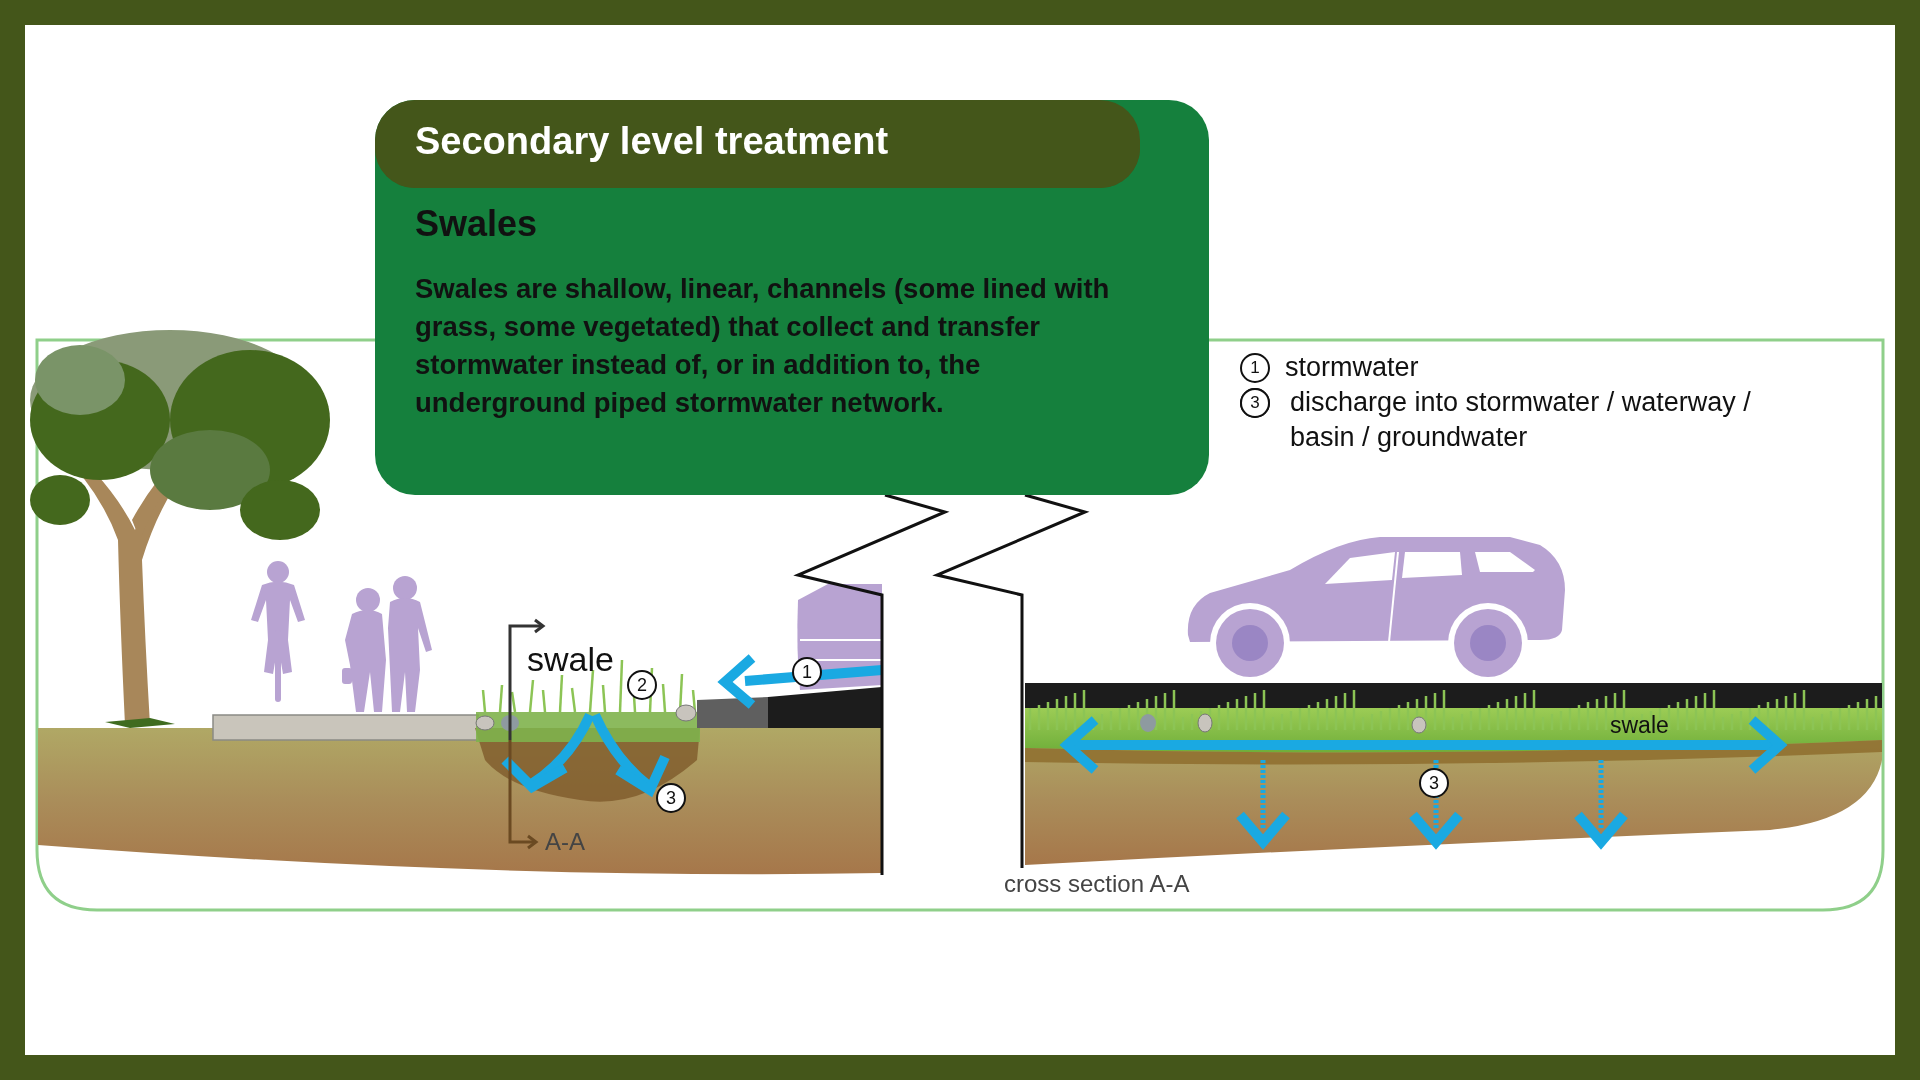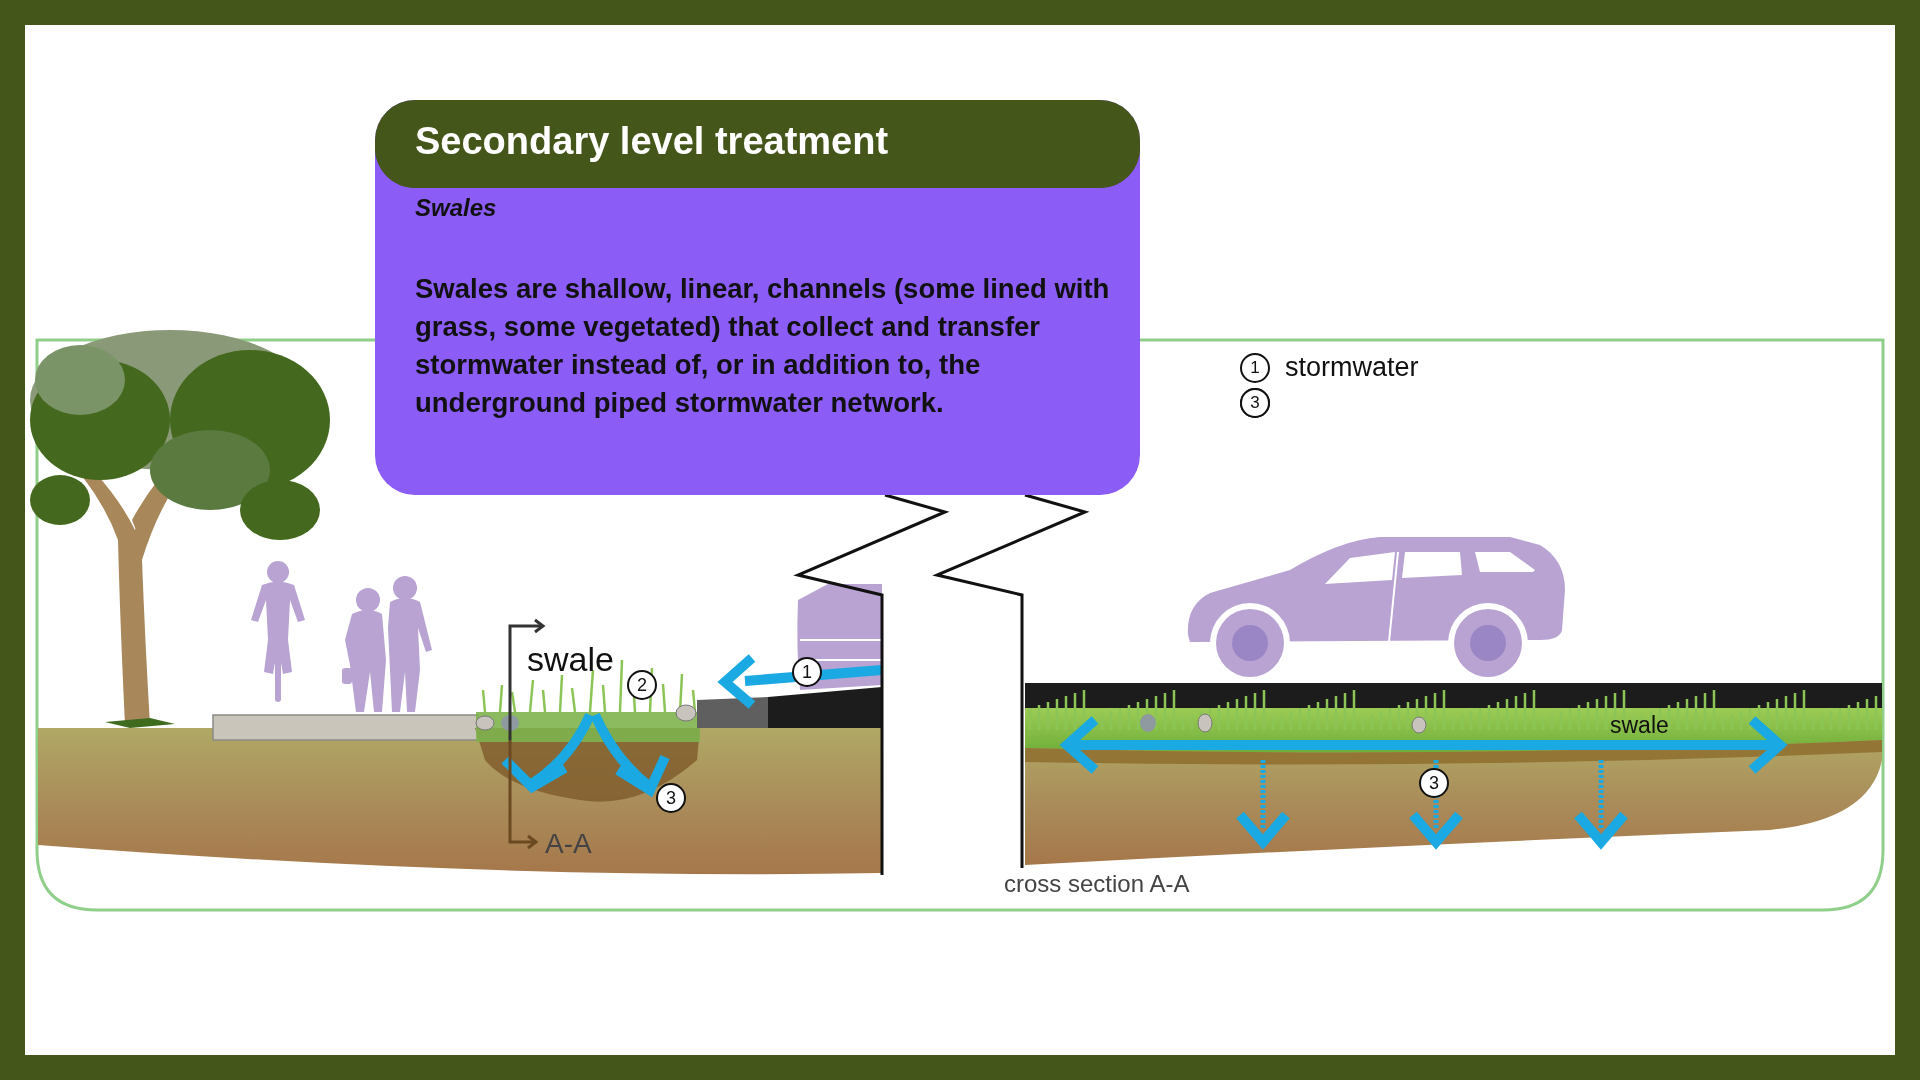--- a/index.html
+++ b/index.html
@@ -1,30 +1,30 @@
 <!DOCTYPE html>
 <html><head>
 <meta charset="utf-8">
 <style>
   html,body{margin:0;padding:0;}
   body{width:1920px;height:1080px;background:#44561a;position:relative;overflow:hidden;font-family:"Liberation Sans",sans-serif;}
   .canvas{position:absolute;left:25px;top:25px;width:1870px;height:1030px;background:#ffffff;}
   svg.scene{position:absolute;left:0;top:0;}
-  .title-box{position:absolute;left:375px;top:100px;width:765px;height:395px;background:#8b5cf6;border-radius:40px;z-index:5;}
+  .title-box{position:absolute;left:375px;top:100px;width:834px;height:395px;background:#15803d;border-radius:40px;z-index:5;}
   .title-band{position:absolute;left:0;top:0;width:765px;height:88px;background:#44561a;border-radius:40px 40px 40px 40px;}
   .title-band:after{content:"";position:absolute;left:0;bottom:0;width:100%;height:40px;background:#44561a;border-radius:0 0 40px 40px;}
   .title-text{position:absolute;left:40px;top:20px;color:#fff;font-weight:bold;font-size:38px;z-index:2;}
-  .subtitle{position:absolute;left:40px;top:94px;font-style:italic;font-weight:bold;font-size:24px;color:#111;}
+  .subtitle{position:absolute;left:40px;top:103px;font-weight:bold;font-size:36px;color:#111;}
   .desc{position:absolute;left:40px;top:170px;width:700px;font-weight:bold;font-size:27.5px;line-height:38px;color:#111;}
   .legend{position:absolute;left:1240px;top:350px;z-index:5;font-size:27px;color:#111;}
   .legend-item{position:relative;padding-left:50px;line-height:35px;margin-bottom:0;}
   .num{position:absolute;left:0;top:3px;width:26px;height:26px;border:2px solid #111;border-radius:50%;font-size:17px;text-align:center;line-height:26px;background:#fff;box-sizing:content-box;}
   .swale-big{position:absolute;left:527px;top:640px;font-size:34px;color:#111;z-index:6;}
   .swale-small{position:absolute;left:1610px;top:712px;font-size:23px;color:#111;z-index:6;}
-  .aa{position:absolute;left:545px;top:828px;font-size:28px;color:#444;z-index:6;}
+  .aa{position:absolute;left:545px;top:828px;font-size:24px;color:#444;z-index:6;}
   .cross{position:absolute;left:1004px;top:870px;font-size:24px;color:#444;z-index:6;}
   .badge{position:absolute;width:26px;height:26px;border:2.5px solid #111;border-radius:50%;background:#fff;font-size:18px;text-align:center;line-height:26px;z-index:7;color:#111;}
 </style>
 </head>
 <body>
 
 <div class="canvas"></div>
 
 <svg class="scene" width="1920" height="1080">
   <defs>
@@ -267,20 +267,21 @@
 <div class="legend">
   <div class="legend-item" style="padding-left:45px;">
     <span class="num">1</span>
     <span>stormwater</span>
   </div>
   <div class="legend-item" style="width:560px;">
     <span class="num">2</span>
   </div>
   <div class="legend-item" style="width:490px;">
     <span class="num">3</span>
+    <span>discharge into stormwater / waterway / basin / groundwater</span>
   </div>
 </div>
 
 <div class="swale-big">swale</div>
 <div class="aa">A-A</div>
 <div class="swale-small">swale</div>
 <div class="cross">cross section  A-A</div>
 
 <div class="badge" style="left:792px;top:657px;">1</div>
 <div class="badge" style="left:627px;top:670px;">2</div>

